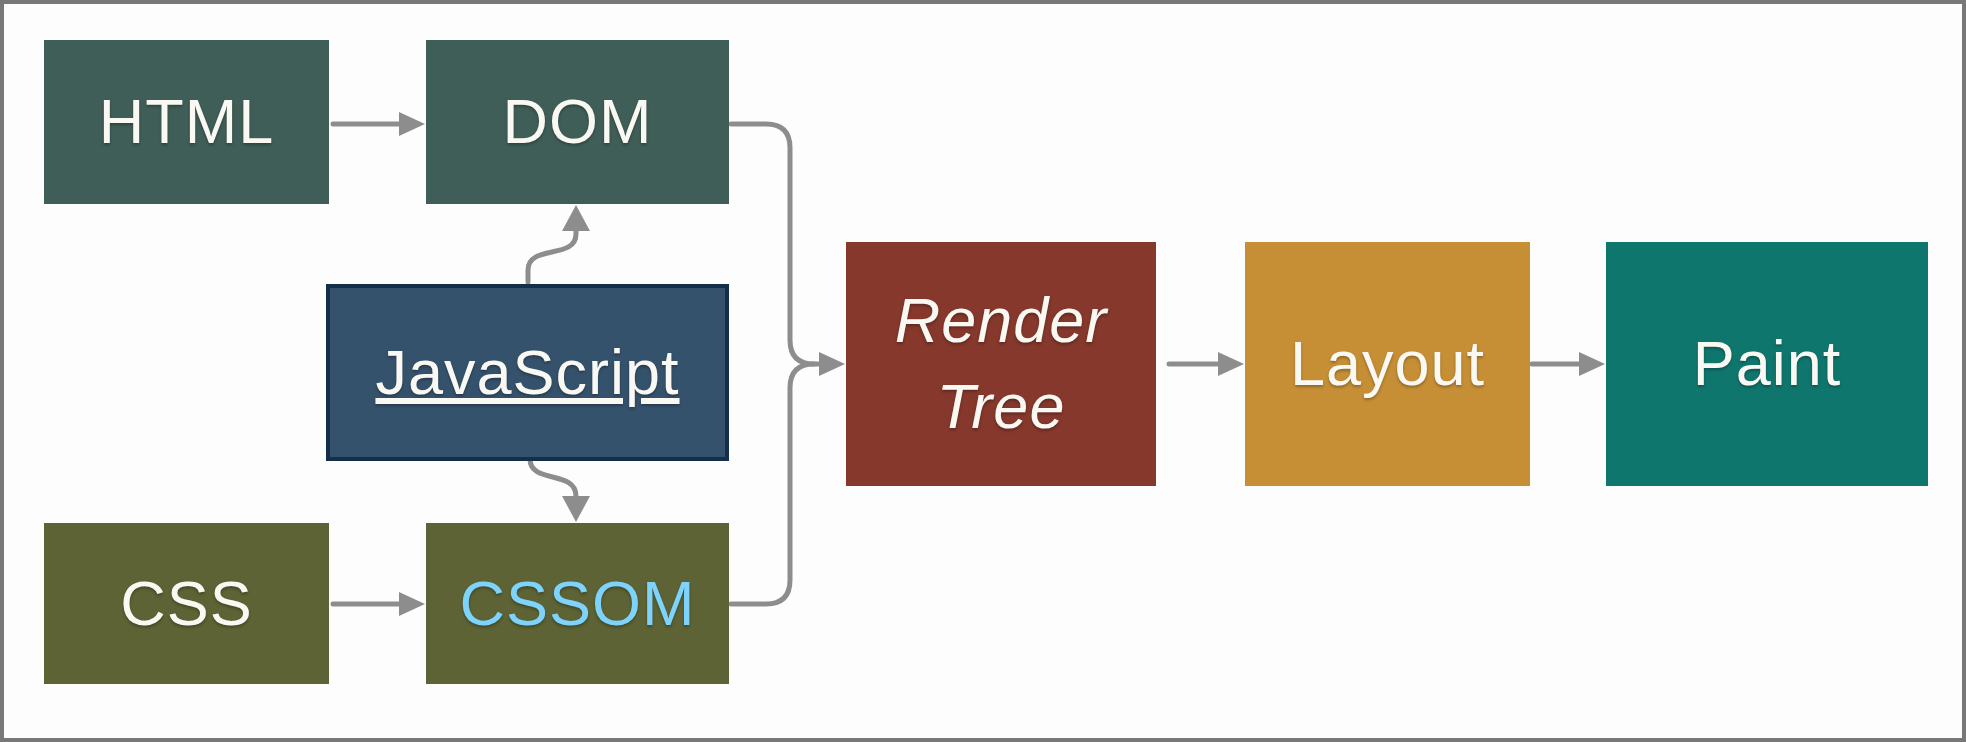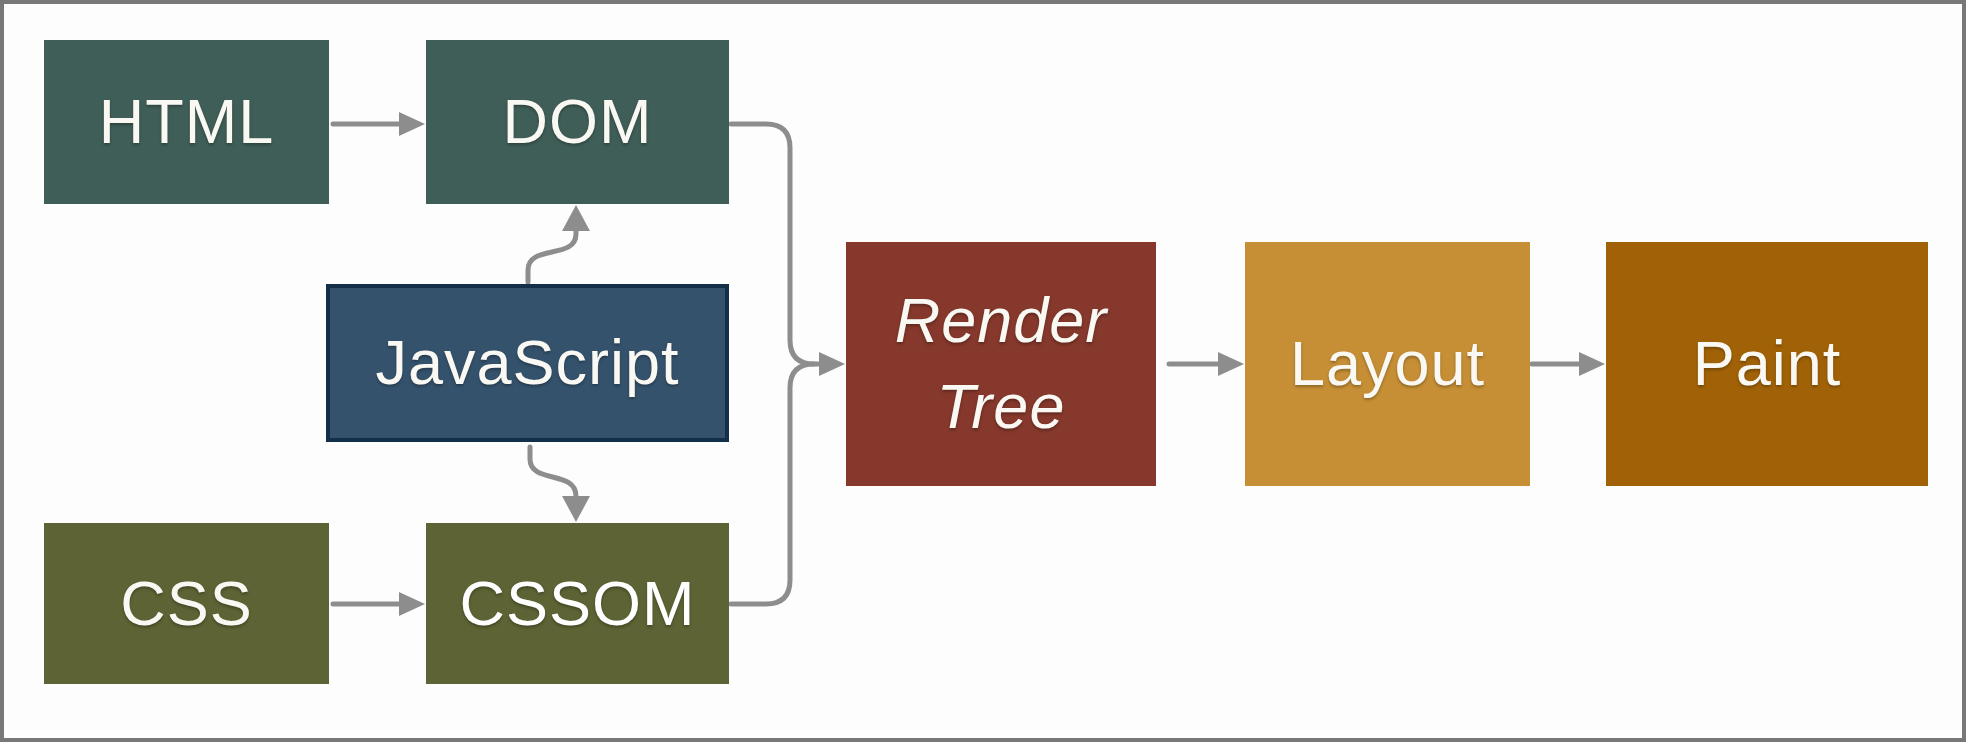--- a/index.html
+++ b/index.html
@@ -35,21 +35,21 @@
     font-size: 63px;
     font-weight: 400;
     line-height: 1.36;
     letter-spacing: 1px;
     text-shadow: 0 2px 3px rgba(0,0,0,0.28);
     box-sizing: border-box;
   }
   
   #node-html   { left: 40px;   top: 36px;  width: 285px; height: 164px; align-items: center; }
   #node-dom    { left: 422px;  top: 36px;  width: 303px; height: 164px; text-align: center; }
-  #node-js     { left: 322px;  top: 280px; width: 403px; height: 158px; }
+  #node-js     { left: 322px;  top: 280px; width: 403px; height: 177px; text-decoration: underline; }
   #node-css    { left: 40px;   top: 519px; width: 285px; height: 161px; }
   #node-cssom  { left: 422px;  top: 519px; width: 303px; height: 161px; }
   #node-render { left: 842px;  top: 238px; width: 310px; height: 244px; padding: 0 40px; font-style: italic; }
   #node-layout { left: 1241px; top: 238px; width: 285px; height: 244px; text-align: right; }
   #node-paint  { left: 1602px; top: 238px; width: 322px; height: 244px; }
 </style>
 </head>
 <body>
 
 <div id="canvas">
@@ -93,29 +93,29 @@
   </div>
 
   <div class="node" id="node-js" style="background: rgb(53, 82, 108); color: rgb(250, 248, 243); border: 4px solid rgb(20, 48, 73);">
     <span>JavaScript</span>
   </div>
 
   <div class="node" id="node-css" style="background: rgb(93, 99, 52); color: rgb(250, 248, 243);">
     <span>CSS</span>
   </div>
 
-  <div class="node" id="node-cssom" style="background: rgb(93, 99, 52); color: #ffffff;">
+  <div class="node" id="node-cssom" style="background: rgb(93, 99, 52); color: #7dd3fc;">
     <span>CSSOM</span>
   </div>
 
   <div class="node" id="node-render" style="background: rgb(133, 56, 43); color: rgb(250, 248, 243);">
     <span>Render Tree</span>
   </div>
 
   <div class="node" id="node-layout" style="background: rgb(198, 143, 53); color: rgb(250, 248, 243);">
     <span>Layout</span>
   </div>
 
-  <div class="node" id="node-paint" style="background: #a16207; color: rgb(250, 248, 243);">
+  <div class="node" id="node-paint" style="background: #0f766e; color: rgb(250, 248, 243);">
     <span>Paint</span>
   </div>
 
 </div>
 
 </body></html>

